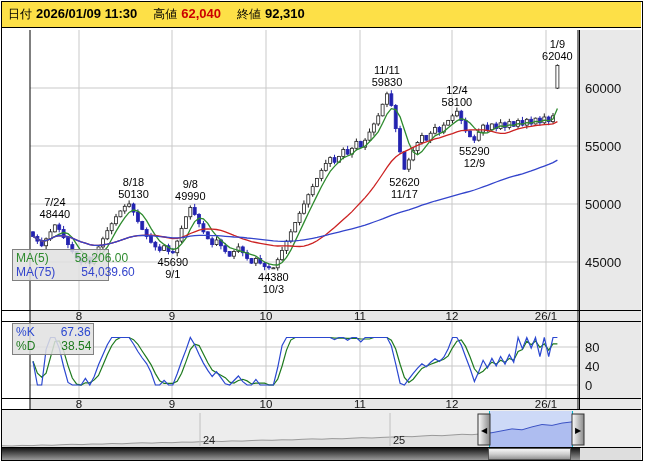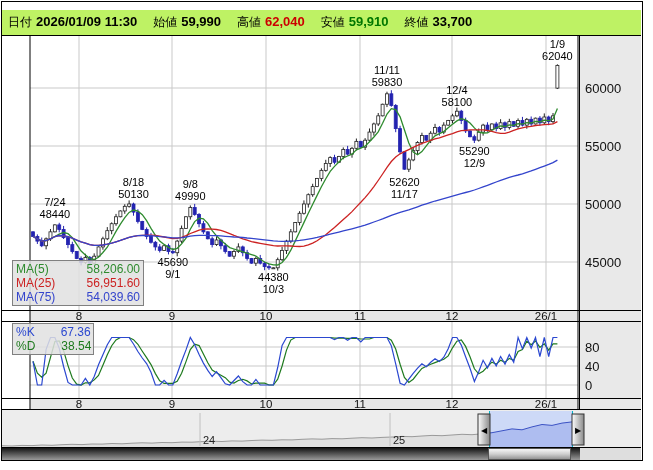--- a/index.html
+++ b/index.html
@@ -1,28 +1,28 @@
 <!DOCTYPE html>
 <html><head>
 <meta charset="utf-8">
 <style>
   html,body{margin:0;padding:0;background:#fff;}
   body{font-family:"Liberation Sans","DejaVu Sans",sans-serif;}
   #app{position:relative;width:653px;height:470px;background:#fff;overflow:hidden;}
   #plot{position:absolute;left:0;top:0;}
   .frame{position:absolute;left:1px;top:1px;width:640px;height:458px;border:1px solid #000;pointer-events:none;}
-  .header{position:absolute;left:2px;top:2px;width:639px;height:26px;background:#bef264;
-          border-bottom:1px solid #000;display:flex;align-items:center;padding-left:6px;box-sizing:border-box;margin-top:8px;}
+  .header{position:absolute;left:2px;top:2px;width:639px;height:26px;background:#fde047;
+          border-bottom:1px solid #000;display:flex;align-items:center;padding-left:6px;box-sizing:border-box;}
   .header .grp{display:flex;align-items:baseline;margin-right:16px;white-space:nowrap;}
   .header .lbl{font-size:12px;color:#000;margin-right:4px;}
   .header .val{font-size:13px;font-weight:bold;color:#000;letter-spacing:0;}
   .legend{position:absolute;background:rgba(225,225,225,0.85);border:1px solid #808080;box-sizing:border-box;padding:1px 3px;}
   .legend .row{display:flex;justify-content:space-between;font-size:12px;line-height:14px;}
   .legend .row .lv{margin-left:26px;}
-  #ma-legend{left:12px;top:260px;width:132px;}
+  #ma-legend{left:12px;top:249px;width:97px;}
   #st-legend{left:12px;top:323px;width:82px;}
   svg text{font-family:"Liberation Sans","DejaVu Sans",sans-serif;}
 </style>
 </head>
 <body>
 
 <div id="app">
   <svg id="plot" width="653" height="470">
       <defs>
         <clipPath id="selclip">
@@ -386,45 +386,33 @@
       <rect x="580" y="448" width="61" height="12" fill="#dedede"></rect>
       <rect x="488.5" y="448.5" width="82" height="11" fill="url(#gthumb)" stroke="#555"></rect>
     </svg>
 
   <div class="header">
     <span class="grp">
       <span class="lbl">日付</span>
       <span class="val">2026/01/09 11:30</span>
     </span>
     <span class="grp">
-      <span class="lbl">始値</span>
-      <span class="val">59,990</span>
-    </span>
-    <span class="grp">
       <span class="lbl">高値</span>
       <span class="val" id="hi-val" style="color: rgb(204, 0, 0);">62,040</span>
     </span>
     <span class="grp">
-      <span class="lbl">安値</span>
-      <span class="val" id="lo-val" style="color: rgb(0, 119, 0);">59,910</span>
-    </span>
-    <span class="grp">
       <span class="lbl">終値</span>
-      <span class="val">33,700</span>
+      <span class="val">92,310</span>
     </span>
   </div>
 
   <div class="legend" id="ma-legend">
     <div class="row" style="color: rgb(46, 139, 46);">
       <span class="ll">MA(5)</span>
       <span class="lv">58,206.00</span>
-    </div>
-    <div class="row" style="color: rgb(204, 34, 34);">
-      <span class="ll">MA(25)</span>
-      <span class="lv">56,951.60</span>
     </div>
     <div class="row" style="color: rgb(51, 68, 204);">
       <span class="ll">MA(75)</span>
       <span class="lv">54,039.60</span>
     </div>
   </div>
 
   <div class="legend" id="st-legend">
     <div class="row" style="color: rgb(43, 72, 208);">
       <span class="ll">%K</span>

